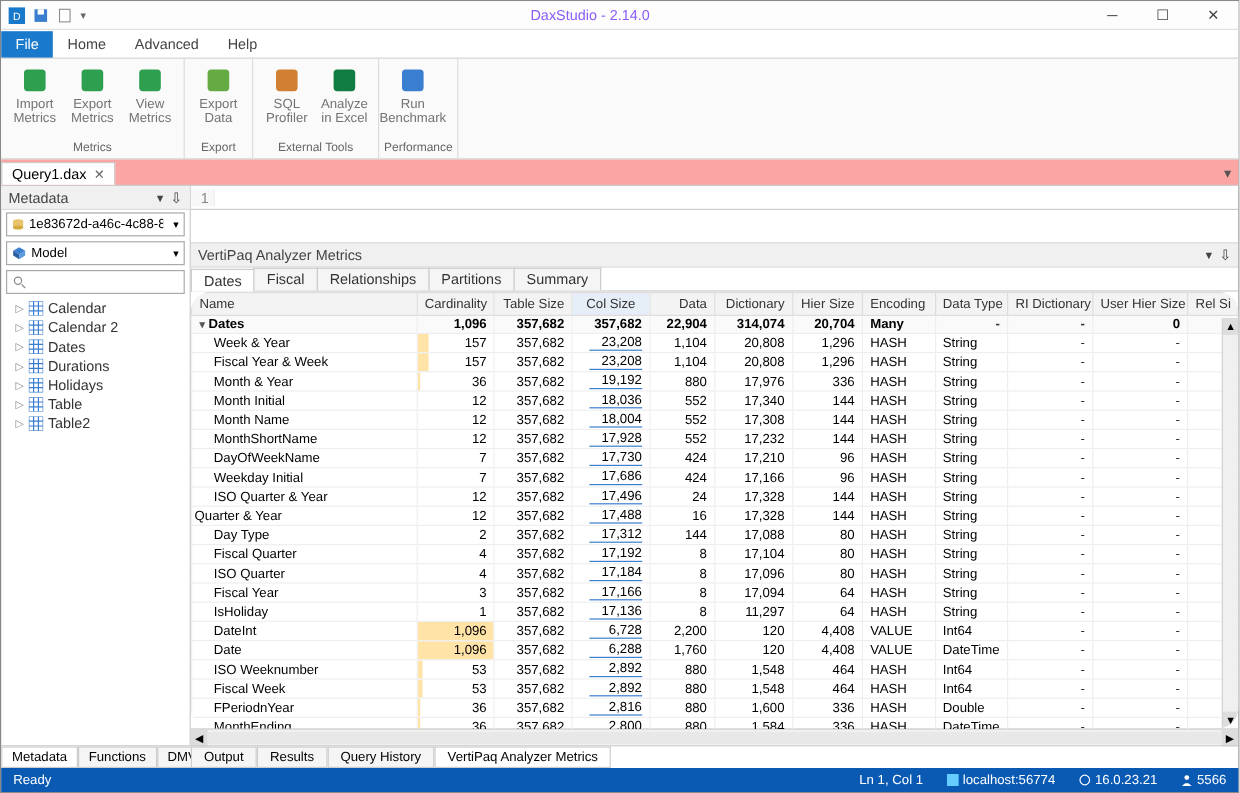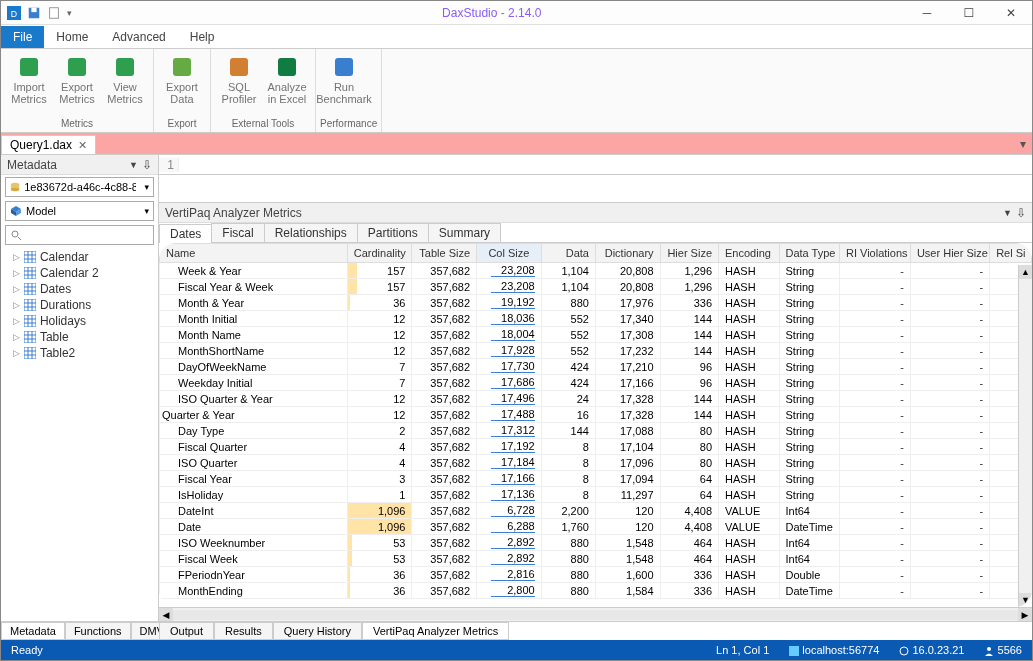--- a/index.html
+++ b/index.html
@@ -374,26 +374,40 @@
                 <tr>
                   <th style="text-align: left;">Name</th>
                   <th style="text-align: right;">Cardinality</th>
                   <th style="text-align: right;">Table Size</th>
                   <th class="sorted" style="text-align: center;">Col Size</th>
                   <th style="text-align: right;">Data</th>
                   <th style="text-align: right;">Dictionary</th>
                   <th style="text-align: right;">Hier Size</th>
                   <th style="text-align: left;">Encoding</th>
                   <th style="text-align: left;">Data Type</th>
-                  <th style="text-align: left;">RI Violations</th>
+                  <th style="text-align: left;">RI Dictionary</th>
                   <th style="text-align: left;">User Hier Size</th>
                   <th style="text-align: right;">Rel Si</th>
                 </tr>
               </thead>
               <tbody>
+                <tr class="bold-row">
+                  <td class="txt"><span style="font-size:9px;color:#555;">▾</span> Dates</td>
+                  <td class="num">1,096</td>
+                  <td class="num">357,682</td>
+                  <td class="num">357,682</td>
+                  <td class="num">22,904</td>
+                  <td class="num">314,074</td>
+                  <td class="num">20,704</td>
+                  <td class="txt">Many</td>
+                  <td class="dash">-</td>
+                  <td class="dash">-</td>
+                  <td class="num">0</td>
+                  <td class="dash"></td>
+                </tr>
                 <tr>
                   <td class="txt" style="padding-left:18px;margin-top:23px;">Week &amp; Year</td>
                   <td class="num barcell"><span class="bar" style="width:15%"></span><span class="val">157</span></td>
                   <td class="num">357,682</td>
                   <td class="num colcell"><span class="underline">23,208</span></td>
                   <td class="num">1,104</td>
                   <td class="num">20,808</td>
                   <td class="num">1,296</td>
                   <td class="txt">HASH</td>
                   <td class="txt">String</td>

